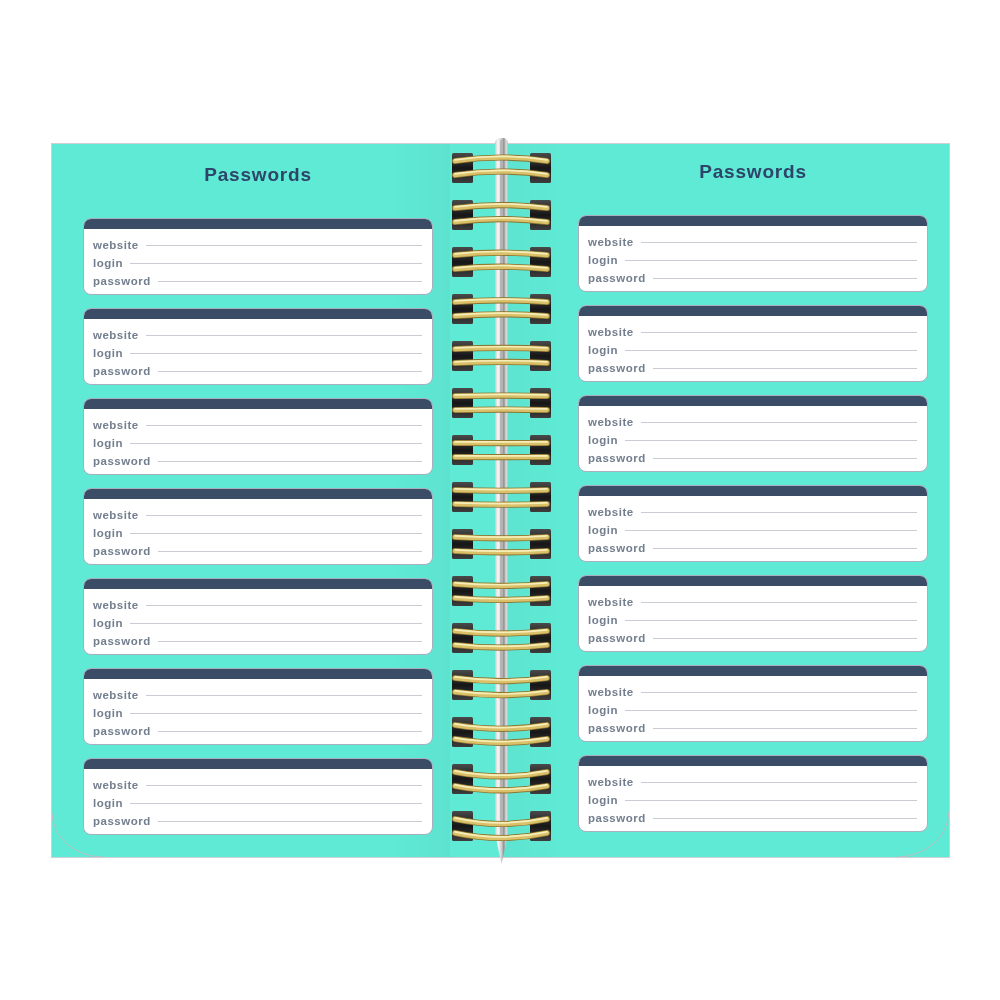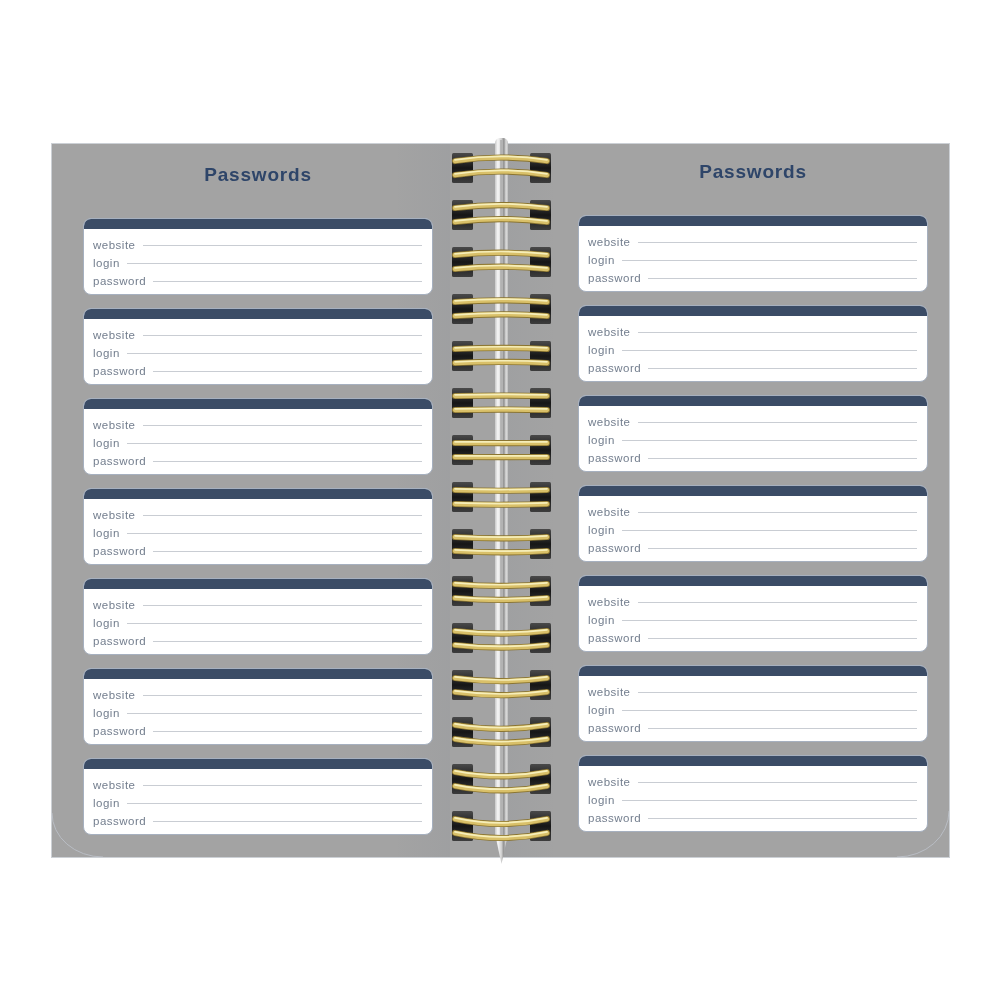--- a/index.html
+++ b/index.html
@@ -13,41 +13,41 @@
     --gold-dark:#8a7430;
     --gold-light:#f6eeb9;
   }
   html,body{margin:0;padding:0;}
   body{
     width:1000px;height:1000px;background:#ffffff;position:relative;
     font-family:"Liberation Sans", sans-serif;overflow:hidden;
   }
   .spread{
     position:absolute;left:51px;top:143px;width:899px;height:715px;
-    box-sizing:border-box;border:1px solid var(--page-border);background:#a3a3a3;
+    box-sizing:border-box;border:1px solid var(--page-border);background:#5eead4;
   }
   .gutter-shade{position:absolute;top:0;height:100%;width:56px;pointer-events:none;}
   .gutter-shade.left{left:342px;background:linear-gradient(to right, rgba(90,105,130,0) 0%, rgba(90,105,130,0.06) 100%);}
   .gutter-shade.right{left:449px;background:linear-gradient(to left, rgba(90,105,130,0) 0%, rgba(90,105,130,0.06) 100%);}
   .page-title{
     position:absolute;width:350px;text-align:center;
     font-size:19px;font-weight:600;letter-spacing:0.8px;color:var(--title);
   }
   .page-title.left{left:31px;top:20px;}
   .page-title.right{left:526px;top:17px;}
   .blocks{position:absolute;width:350px;}
   .blocks.left{left:31px;top:0;}
   .blocks.right{left:526px;top:0;}
   .pw-block{
     position:absolute;left:0;width:350px;height:77px;box-sizing:border-box;
     background:#ffffff;border:1px solid var(--block-border);border-radius:8px;
     overflow:hidden;
   }
   .pw-head{height:10px;background:var(--header-bar);}
-  .pw-body{padding:7px 10px 0 9px;}
+  .pw-body{padding:7px 10px 0 9px;font-weight:bold;}
   .pw-row{display:flex;align-items:baseline;height:18px;}
   .pw-label{
     font-size:11.5px;line-height:18px;color:var(--label);letter-spacing:0.5px;
     white-space:nowrap;
   }
   .pw-line{flex:1;border-bottom:1px solid var(--line);margin-left:7px;transform:translateY(-3px);}
   .corner-arcs{position:absolute;left:0;top:0;pointer-events:none;}
   .spine-svg{position:absolute;left:389px;top:-8px;pointer-events:none;}
 </style>
 </head>

